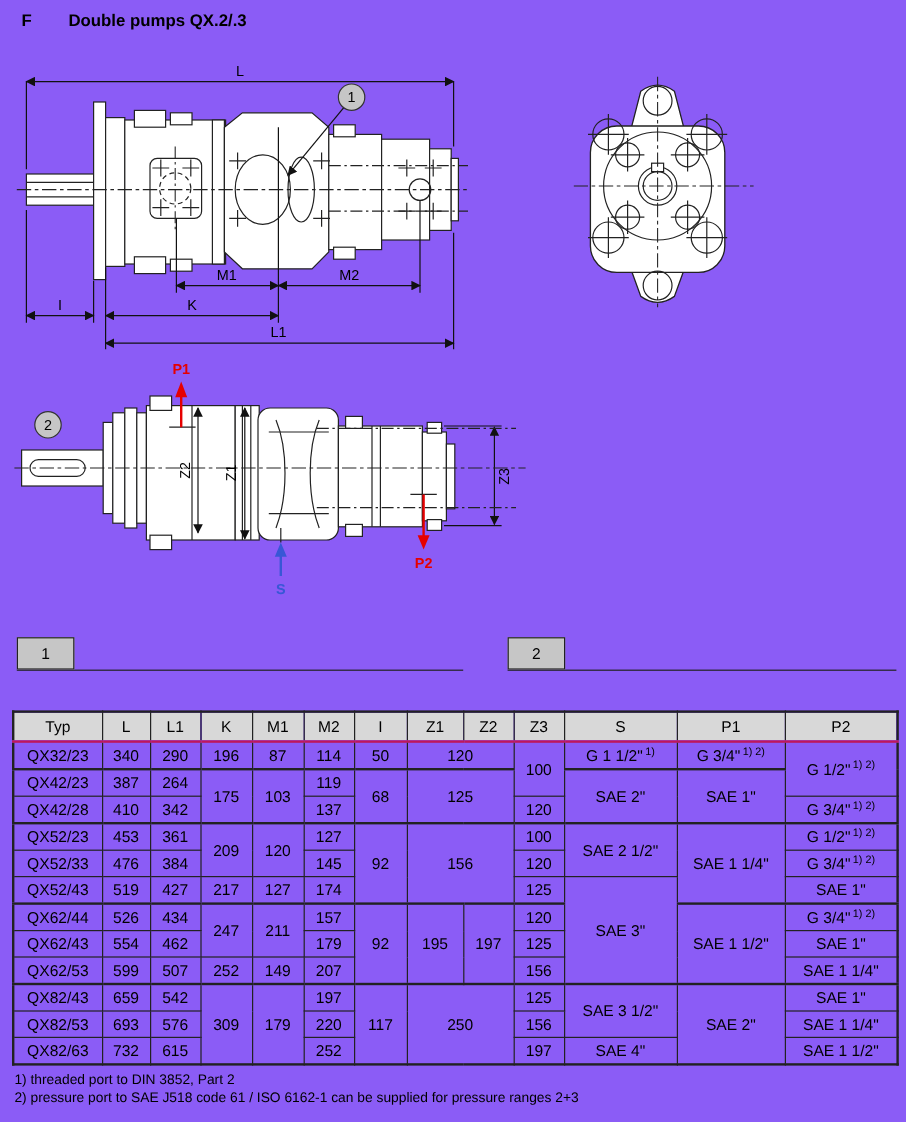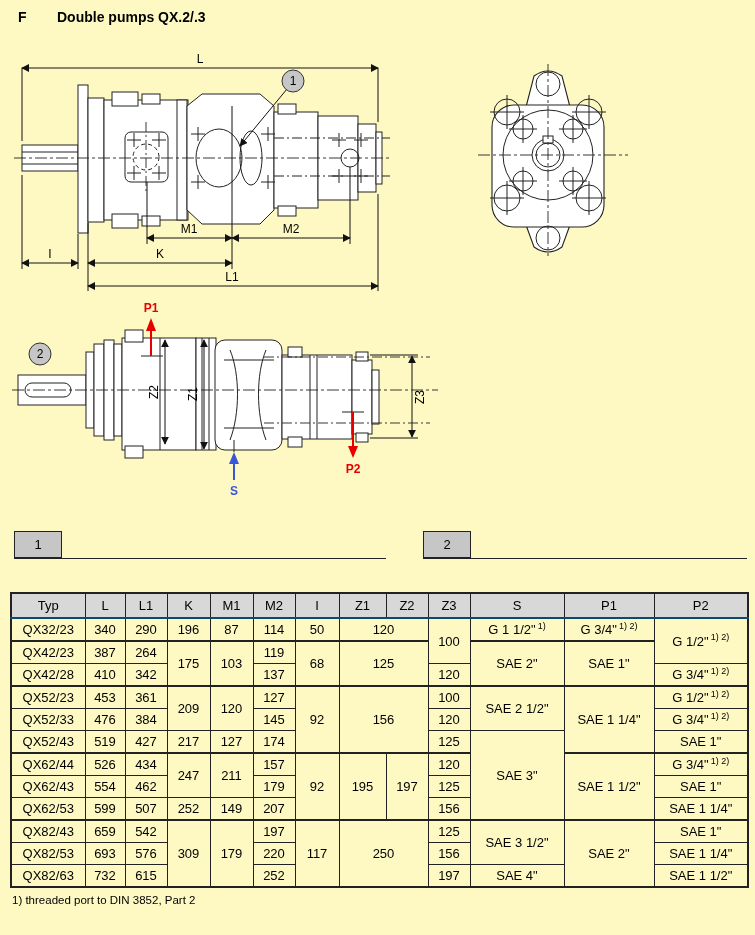--- a/index.html
+++ b/index.html
@@ -1,32 +1,32 @@
 <!DOCTYPE html>
 <html><head>
 <meta charset="utf-8">
 <style>
   html,body { margin:0; padding:0; background:#fff; }
-  .page { position:relative; width:755px; height:935px; background:#fef9c3;
+  .page { position:relative; width:755px; height:935px; background:#8b5cf6;
           font-family:"Liberation Sans", sans-serif; color:#000; overflow:hidden; }
   .doc-header { position:absolute; top:9px; left:18px; font-size:14px; font-weight:bold; }
   .doc-header .sec { display:inline-block; width:39px; }
   svg { position:absolute; }
   svg text { font-family:"Liberation Sans", sans-serif; font-size:12px; }
   .legend { position:absolute; top:531px; height:27px; border-bottom:1px solid #222; }
   #legend1 { left:14px;  width:372px; }
   #legend2 { left:423px; width:324px; }
   .legend .num { position:absolute; left:0; top:0; width:46px; height:25px; background:#c6c6c6;
                  border:1px solid #222; text-align:center; line-height:25px; font-size:13px; }
   .legend .txt { position:absolute; left:57px; top:0; line-height:27px; font-size:12.5px; white-space:nowrap; }
   table.dims { position:absolute; left:10px; top:592px; border-collapse:collapse; table-layout:fixed;
                border:2px solid #222; }
   table.dims th, table.dims td { border:1px solid #222; text-align:center; font-size:13px;
                font-weight:normal; padding:0 1px; height:21px; white-space:nowrap; overflow:hidden; }
-  table.dims th { background:#d8d8d8; height:23px; border-bottom:2px solid #0c4a6e; }
+  table.dims th { background:#d8d8d8; height:23px; border-bottom:2px solid #be185d; }
   table.dims tr.group td { border-top:2px solid #222; }
   table.dims sup { font-size:9px; line-height:0; margin-left:2px; }
   .footnotes { position:absolute; left:12px; top:893px; font-size:11.5px; line-height:15px; }
 </style>
 </head>
 <body>
 
 <div class="page">
 
   <div class="doc-header">
@@ -386,15 +386,16 @@
           <td>252</td>
           <td>197</td>
           <td>SAE 4"</td>
           <td>SAE 1 1/2"</td>
         </tr>
       </tbody>
   </table>
 
   <div class="footnotes">
     <div>1) threaded port to DIN 3852, Part 2</div>
+    <div>2) pressure port to SAE J518 code 61 / ISO 6162-1 can be supplied for pressure ranges 2+3</div>
   </div>
 
 </div>
 
 </body></html>

